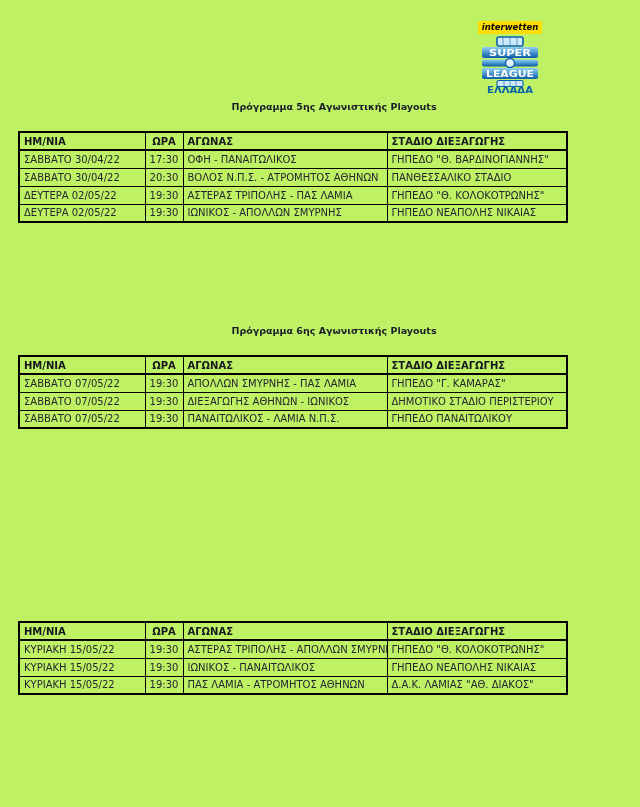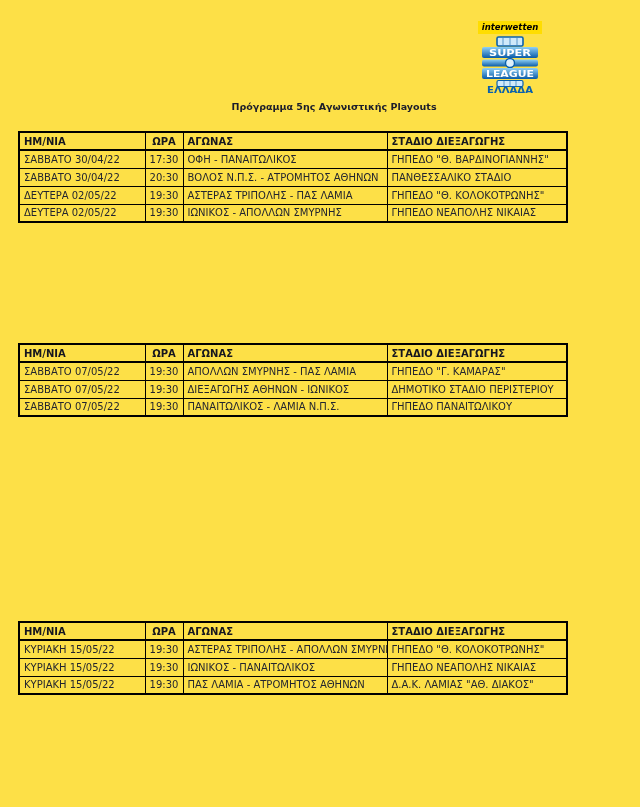--- a/index.html
+++ b/index.html
@@ -1,21 +1,21 @@
 <!DOCTYPE html>
 <html><head>
 <meta charset="utf-8">
 <style>
   * { margin: 0; padding: 0; box-sizing: border-box; }
   html, body { background: #e8e8e8; }
   .page {
     position: relative;
     width: 640px;
     height: 807px;
-    background: #fde047;
+    background: #bef264;
     font-family: "DejaVu Sans", "Liberation Sans", sans-serif;
     color: #20222e;
     overflow: hidden;
     margin: 0 auto;
   }
 
   
   .logo-wrap {
     position: absolute;
     left: 477px;
@@ -166,20 +166,21 @@
             <td>ΔΕΥΤΕΡΑ 02/05/22</td>
             <td>19:30</td>
             <td>ΙΩΝΙΚΟΣ - ΑΠΟΛΛΩΝ ΣΜΥΡΝΗΣ</td>
             <td>ΓΗΠΕΔΟ ΝΕΑΠΟΛΗΣ ΝΙΚΑΙΑΣ</td>
           </tr>
         </tbody>
       </table>
   </div>
 
   <div class="sched" id="sec1">
+    <div class="tbl-title">Πρόγραμμα 6ης Αγωνιστικής Playouts</div>
     <table class="fixtures">
       <colgroup>
           <col class="c1">
           <col class="c2">
           <col class="c3">
           <col class="c4">
         </colgroup>
     <thead>
           <tr>
             <th>ΗΜ/ΝΙΑ</th>

